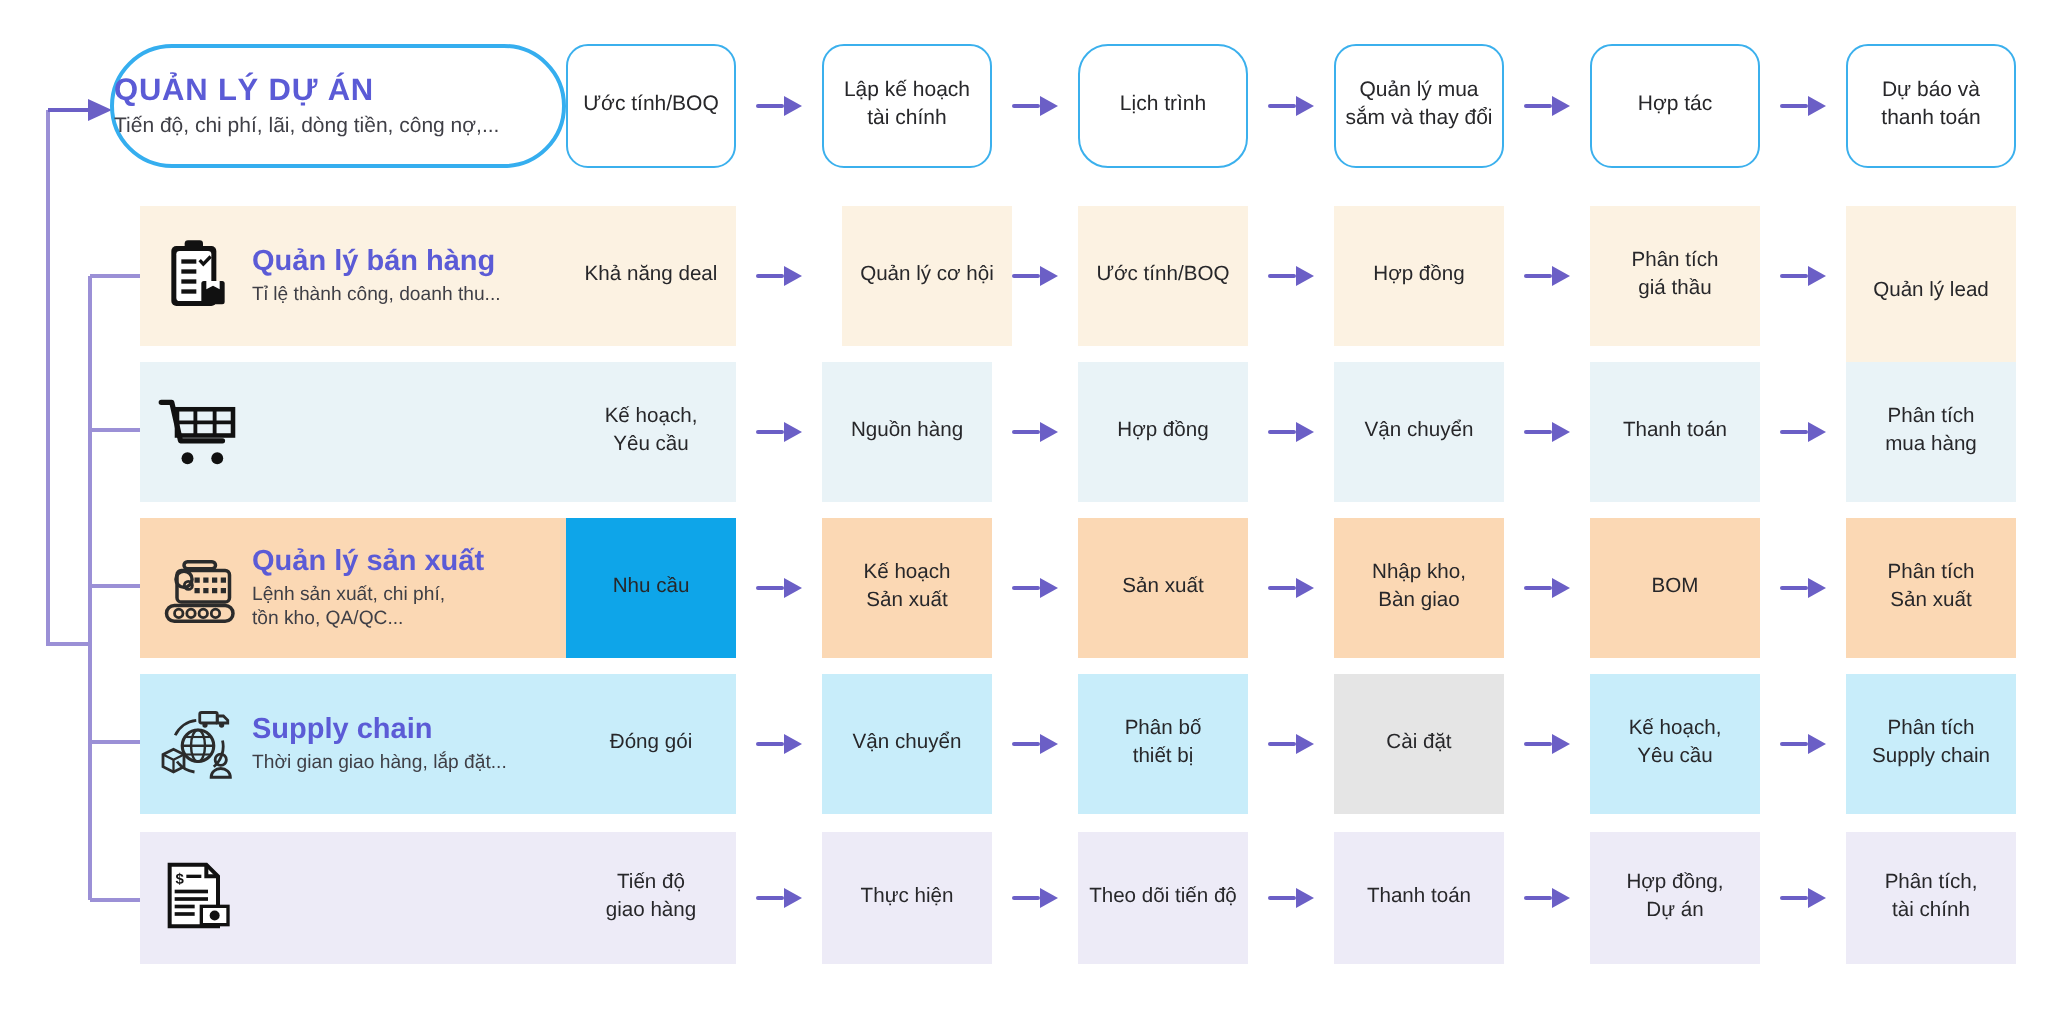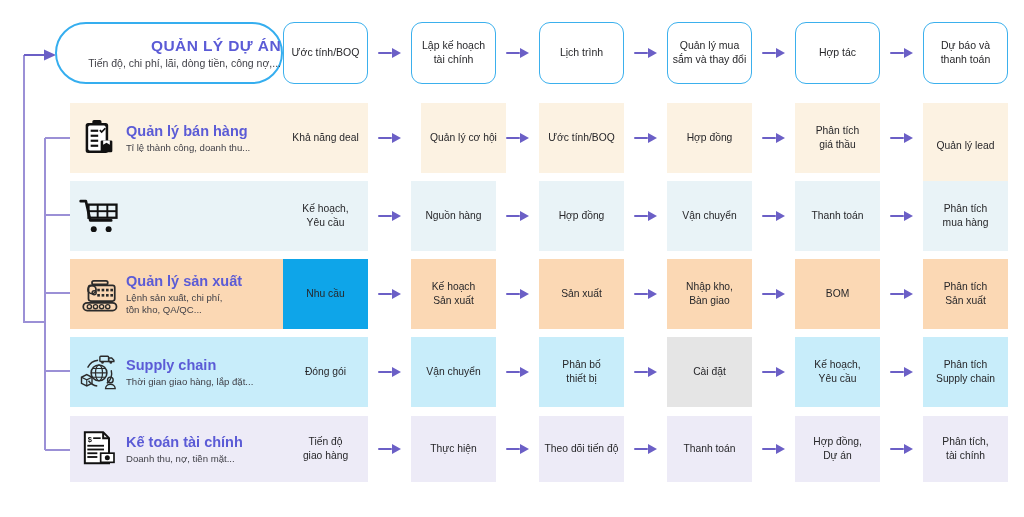--- a/index.html
+++ b/index.html
@@ -16,21 +16,21 @@
 
   
   .header-pill{
     position:absolute;
     left:55px;top:22px;width:228px;height:62px;
     border:2.5px solid #35AEEF;
     border-radius:32px;
     background:#ffffff;
     box-sizing:border-box;
     display:flex;flex-direction:column;
-    align-items:flex-end;justify-content:center;
+    align-items:flex-start;justify-content:center;
   }
   .header-pill .t1{
     font-size:15.5px;font-weight:bold;color:#5B5BD6;
     letter-spacing:.4px;line-height:1.1;
   }
   .header-pill .t2{
     font-size:10.5px;color:#3f3f46;margin-top:4px;line-height:1.1;
   }
 
   
@@ -125,21 +125,21 @@
         <div class="shaft" style="width:14px"></div>
                  <div class="head" style="left:14px"></div>
       </div>
       <div class="stage-box" style="left: 411px;">
         <span><span>Lập kế hoạch</span><br><span>tài chính</span></span>
       </div>
       <div class="arrow" style="left: 506px; top: 48px; width: 23px;">
         <div class="shaft" style="width:14px"></div>
                  <div class="head" style="left:14px"></div>
       </div>
-      <div class="stage-box" style="left: 539px;">
+      <div class="stage-box" style="left: 539px; border-radius: 15px;">
         <span><span>Lịch trình</span></span>
       </div>
       <div class="arrow" style="left: 634px; top: 48px; width: 23px;">
         <div class="shaft" style="width:14px"></div>
                  <div class="head" style="left:14px"></div>
       </div>
       <div class="stage-box" style="left: 667px;">
         <span><span>Quản lý mua</span><br><span>sắm và thay đổi</span></span>
       </div>
       <div class="arrow" style="left: 762px; top: 48px; width: 23px;">
@@ -405,24 +405,20 @@
     <rect x="17" y="10" width="9" height="2" fill="#111"></rect>
     <rect x="10" y="19" width="20" height="2.2" fill="#111"></rect>
     <rect x="10" y="23.5" width="20" height="2.2" fill="#111"></rect>
     <rect x="10" y="28" width="12" height="2.2" fill="#111"></rect>
     <rect x="10" y="32.5" width="12" height="2.2" fill="#111"></rect>
     <rect x="25" y="28" width="18" height="13" fill="#111"></rect>
     <rect x="27" y="30" width="14" height="9" fill="#fff"></rect>
     <circle cx="34" cy="34.5" r="3" fill="#111"></circle>
   </svg>
         </span>
-    <span class="txt">
-      <span class="title">Kế toán tài chính</span>
-      <span class="sub" style="display:block"><span>Doanh thu, nợ, tiền mặt...</span></span>
-    </span>
       </div>
       <div class="cell" style="left: 283px; top: 416px; height: 66px; background: rgb(237, 235, 247);">
         <span><span>Tiến độ</span><br><span>giao hàng</span></span>
       </div>
       <div class="arrow" style="left: 378px; top: 444px; width: 23px;">
         <div class="shaft" style="width:14px"></div>
                  <div class="head" style="left:14px"></div>
       </div>
       <div class="cell" style="left: 411px; top: 416px; height: 66px; background: rgb(237, 235, 247);">
         <span><span>Thực hiện</span></span>

